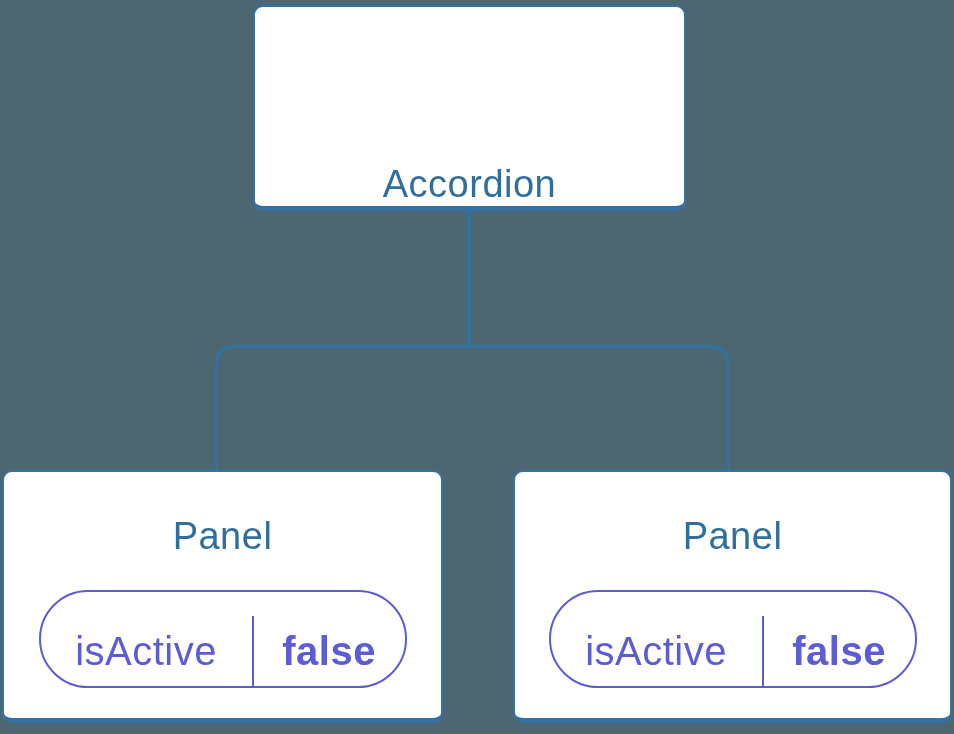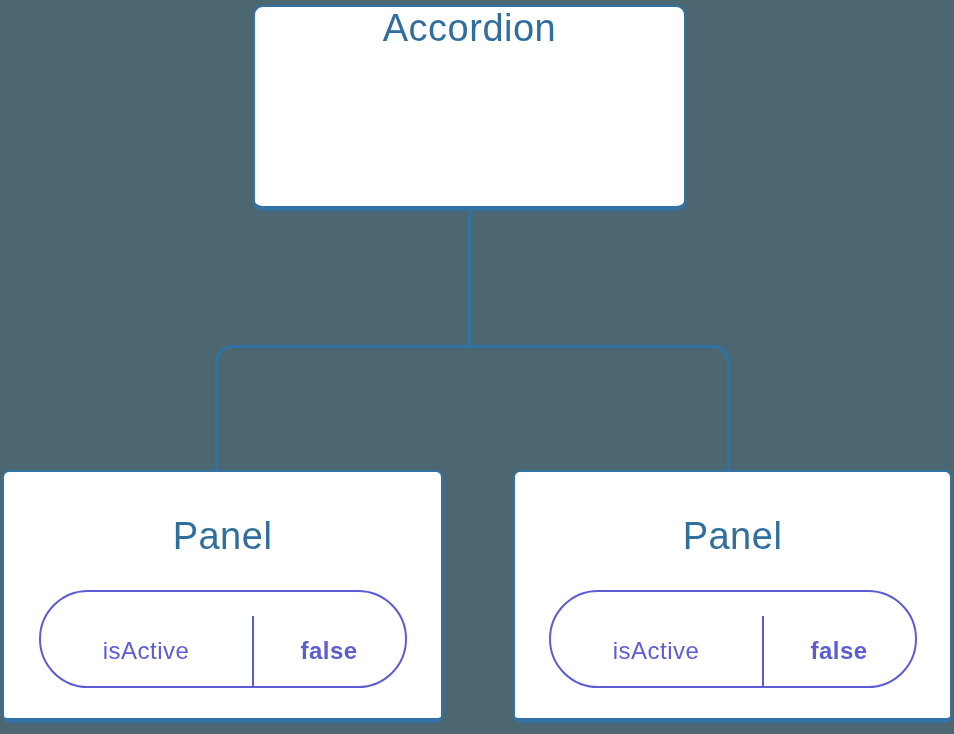--- a/index.html
+++ b/index.html
@@ -41,21 +41,21 @@
     font-weight: 500;
     color: var(--title);
     letter-spacing: 0.5px;
   }
   .node-root {
     left: 253px;
     top: 5px;
     width: 433px;
     height: 206px;
     display: flex;
-    align-items: flex-start;
+    align-items: flex-end;
     justify-content: center;
   }
   .connector-stem {
     position: absolute;
     left: 468px;
     top: 209px;
     width: 3px;
     height: 138px;
     background: var(--line);
   }
@@ -69,21 +69,20 @@
     border-bottom: none;
     border-radius: 18px 18px 0 0;
     background: transparent;
   }
   .node-panel {
     top: 470px;
     height: 253px;
     display: flex;
     flex-direction: column;
     align-items: center;
-    border-radius: 7px;
   }
   .node-panel.left  { left: 2px;   width: 441px; }
   .node-panel.right { left: 513px; width: 439px; }
   .node-panel .node-title {
     margin-top: 36px;
     line-height: 56px;
     height: 56px;
   }
   .state-pill {
     margin-top: 26px;
@@ -93,21 +92,21 @@
     border-radius: 49px;
     display: flex;
     align-items: stretch;
     background: var(--node-bg);
     overflow: hidden;
   }
   .pill-cell {
     display: flex;
     align-items: center;
     justify-content: center;
-    font-size: 24px;
+    font-size: 40px;
     font-weight: 400;
     color: var(--purple);
     letter-spacing: 0.5px;
     margin-top: 24px;
   }
   .pill-key   { width: 58%; }
   .pill-value { width: 42%; border-left: 2px solid var(--purple); font-weight: bold; }
 </style>
 </head>
 <body>

